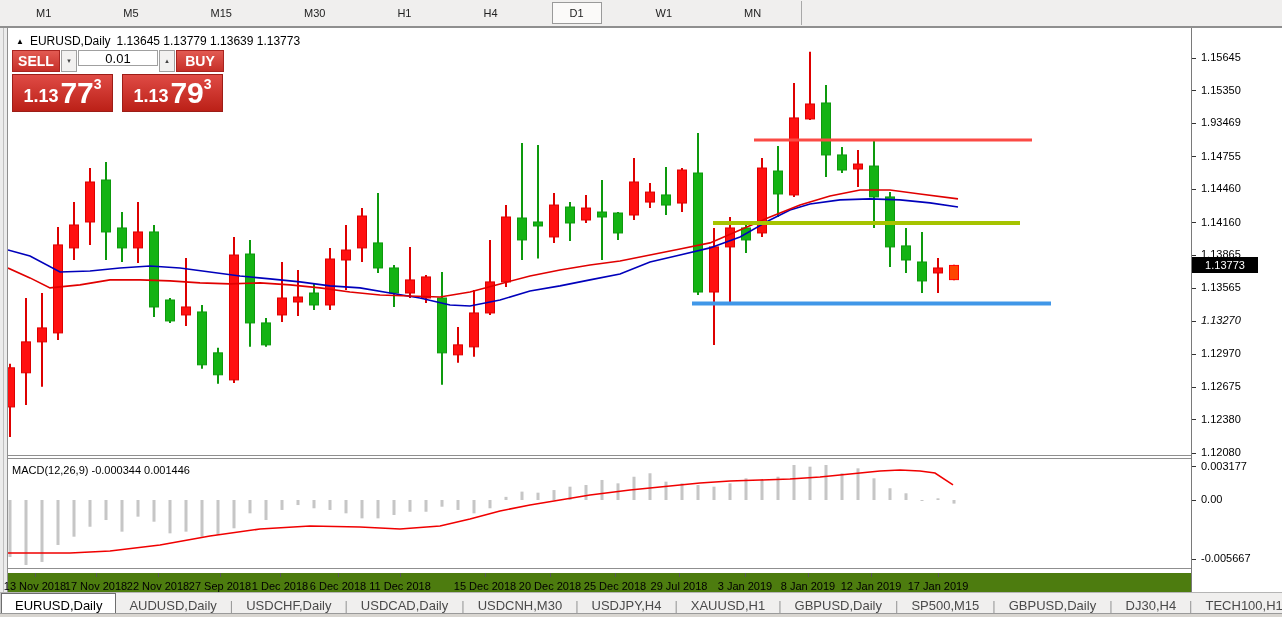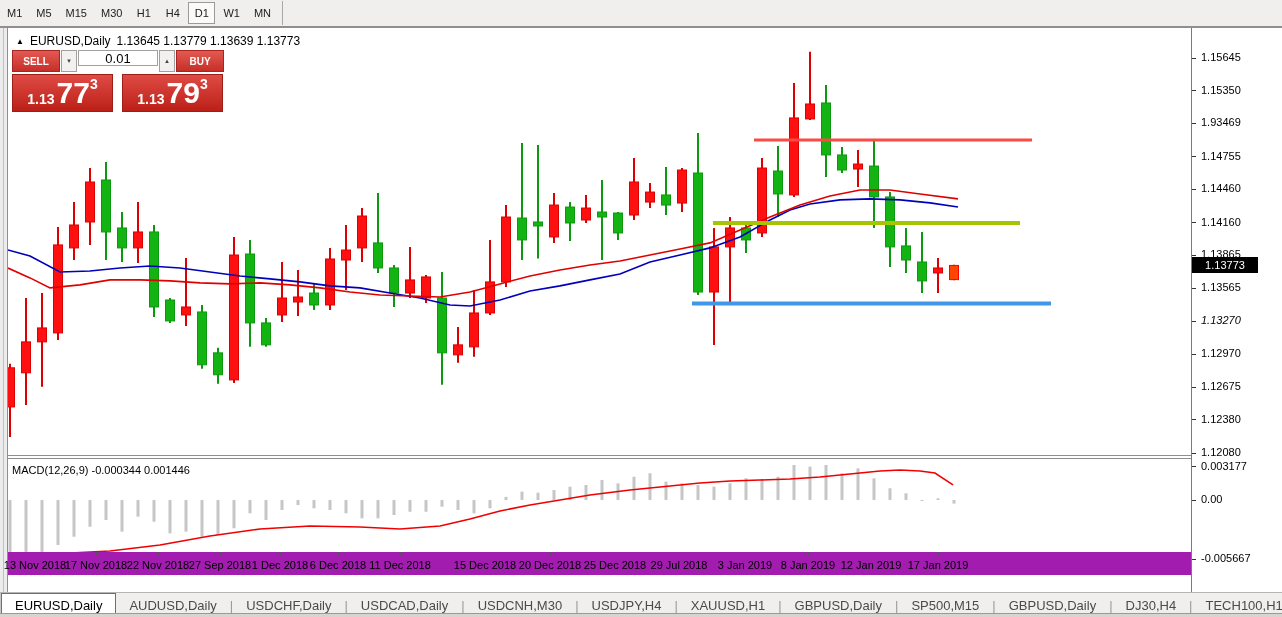--- a/index.html
+++ b/index.html
@@ -2,21 +2,21 @@
 <html><head>
 <meta charset="utf-8">
 <style>
   * { margin:0; padding:0; box-sizing:border-box; }
   html,body { width:1282px; height:617px; overflow:hidden; background:#f0efee;
               font-family:"Liberation Sans", sans-serif; }
 
   
   .toolbar { position:absolute; left:0; top:0; width:1282px; height:28px;
              background:#f0efee; border-bottom:2px solid #8f8f8f; display:flex; align-items:center; }
-  .tf-btn { height:22px; min-width:27px; padding:0 5px; margin:0 1px; display:flex; align-items:center;
+  .tf-btn { height:22px; min-width:27px; padding:0 17px; margin:0 18px; display:flex; align-items:center;
             justify-content:center; font-size:11px; color:#222; border:1px solid transparent; cursor:default; }
   .tf-btn.active { background:#fbfaf9; border:1px solid #9a9a9a; }
   .tf-sep { width:1px; height:24px; background:#a8a8a8; margin:0 4px; }
 
   
   .workspace { position:absolute; left:0; top:28px; width:1282px; height:564px; background:#fff; }
   .gutter { position:absolute; left:0; top:0; width:8px; height:564px; background:#ececec;
             border-right:1px solid #8f8f8f; }
   .gutter .inner-line { position:absolute; left:3px; top:0; width:1px; height:100%; background:#c0c0c0; }
 
@@ -29,43 +29,43 @@
 
   
   .chart-title { position:absolute; left:8px; top:6px; font-size:12px; color:#000; display:flex; gap:6px; align-items:center;}
   .chart-title .tri { font-size:8px; }
   .macd-label { position:absolute; left:4px; top:436px; font-size:11px; color:#000; }
 
   
   .oneclick { position:absolute; left:4px; top:22px; width:212px; }
   .oc-row1 { display:flex; height:22px; gap:1px; }
   .btn-sell,.btn-buy { width:48px; height:22px; background:linear-gradient(#e25a52,#c62f28);
-        color:#fff; font-size:10px; font-weight:bold; display:flex; align-items:center; justify-content:center;
+        color:#fff; font-size:14px; font-weight:bold; display:flex; align-items:center; justify-content:center;
         border:1px solid #a82420; cursor:default; }
   .spin { width:16px; height:22px; background:#f2f1f0; border:1px solid #a0a0a0; display:flex; align-items:center;
           justify-content:center; font-size:7px; color:#444; cursor:default; }
   .vol-box { width:80px; height:16px; background:#fff; border:1px solid #a0a0a0; font-size:13px; color:#000;
              display:flex; align-items:center; justify-content:center;text-align:center; }
   .oc-row2 { display:flex; margin-top:2px; gap:9px; }
   .price-panel { width:101px; height:38px; background:linear-gradient(#df4b45,#bb2017);
                  border:1px solid #9d1d17; color:#fff; display:flex; align-items:center; justify-content:center; cursor:default;}
-  .pp-small { font-size:14px; font-weight:bold; align-self:flex-end; margin-bottom:4px; }
+  .pp-small { font-size:18px; font-weight:bold; align-self:flex-end; margin-bottom:4px; }
   .pp-big { font-size:30px; font-weight:bold; line-height:34px; margin-left:2px;}
   .pp-sup { font-size:14px; font-weight:bold; align-self:flex-start; margin-top:1px; }
 
   
   .price-axis { position:absolute; left:1191px; top:0; width:67px; height:564px; background:#fff;
                 border-left:1px solid #7a7a7a; }
   .pa-label { position:absolute; left:9px; font-size:11px; color:#000; white-space:nowrap; }
   .pa-tick { position:absolute; left:0; width:4px; height:1px; background:#333; }
   .price-badge { position:absolute; left:0px; width:66px; height:16px; background:#000; color:#fff;
                  font-size:11px; display:flex; align-items:center; justify-content:center; }
 
   
-  .date-axis { position:absolute; left:0px; top:524px; width:1191px; height:23px; background:#a21caf; }
+  .date-axis { position:absolute; left:0px; top:545px; width:1191px; height:23px; background:#4d7c0f; }
   .da-label { position:absolute; top:7px; transform:translateX(-50%); font-size:11px; color:#000; white-space:nowrap; }
   .da-tick { position:absolute; top:0; width:1px; height:4px; background:#555; }
 
   
   .tabbar { position:absolute; left:0; top:592px; width:1282px; height:25px; background:#f0efee;
             border-top:1px solid #b5b5b5; display:flex; align-items:stretch; font-size:13px; }
   .tab-lead { width:16px; border-right:1px solid #c9c9c9; }
   .tab { display:flex; align-items:center; padding:0 13px; color:#4a4a4a; cursor:default; white-space:nowrap; }
   .tab.active { background:#fff; border:1px solid #6e6e6e; border-bottom:none; color:#000; }
   .tab-sep { display:flex; align-items:center; color:#9a9a9a; }

